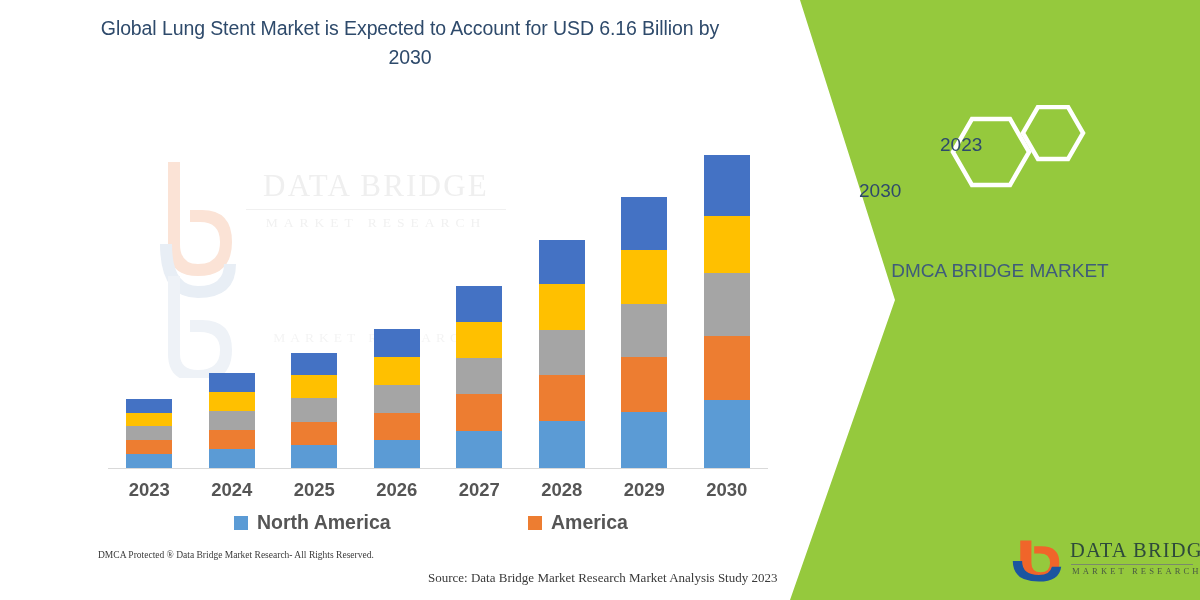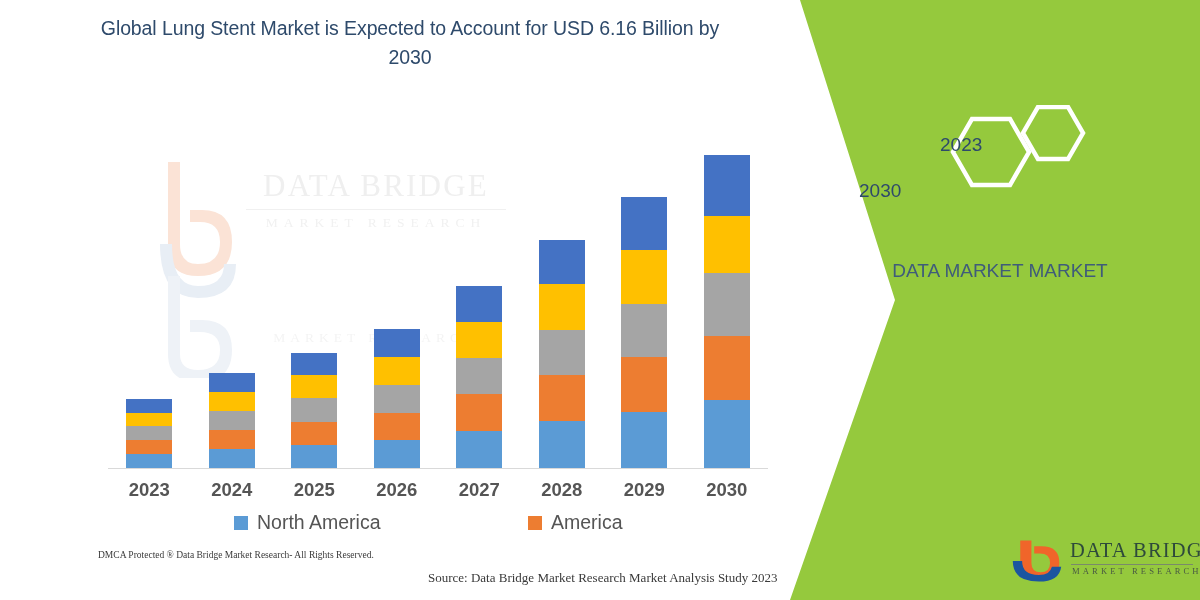--- a/index.html
+++ b/index.html
@@ -142,21 +142,21 @@
     gap: 9px;
     top: 0;
   }
   .legend-swatch {
     width: 14px; height: 14px;
     display: inline-block;
     flex: 0 0 auto;
   }
   .legend-label {
     font-size: 19.5px;
-    font-weight: normal;
+    font-weight: bold;
     color: #555555;
     font-family: "Liberation Sans", sans-serif;
     white-space: nowrap;
   }
 
   
   #footer-left {
     position: absolute;
     left: 98px; top: 550px;
     font-family: "Liberation Serif", serif;
@@ -383,21 +383,21 @@
     <svg id="hex-wrap" viewBox="0 0 240 120">
 
       <polygon points="52,14 90,14 109,47 90,80 52,80 33,47" fill="none" stroke="#ffffff" stroke-width="4.5"></polygon>
 
       <polygon points="118,2 148,2 163,28 148,54 118,54 103,28" fill="none" stroke="#ffffff" stroke-width="4.5"></polygon>
     </svg>
     <div class="hex-label" id="hex-2030-label">2030</div>
     <div class="hex-label" id="hex-2023-label">2023</div>
 
     <div id="brand-text">
-      <div>DATA MARKET MARKET</div>
+      <div>DMCA BRIDGE MARKET</div>
     </div>
   </div>
 
   <div id="dbmr-logo">
     <svg viewBox="0 0 60 58" style="position:absolute;left:0;top:2px;width:58px;height:54px;">
       <path d="M12 6 L24 6 L24 30 Q24 40 34 40 Q44 40 44 30 Q44 20 33 20 L27 20 L27 12 L35 12 Q54 12 54 30 Q54 48 34 48 Q12 48 12 30 Z" fill="#f0652a"></path>
       <path d="M4 28 Q4 50 32 50 Q54 50 56 34 L46 34 Q44 43 32 43 Q14 43 14 28 Z" fill="#1b55a0"></path>
     </svg>
     <div class="logo-main">DATA BRIDGE</div>
     <div class="logo-rule"></div>

